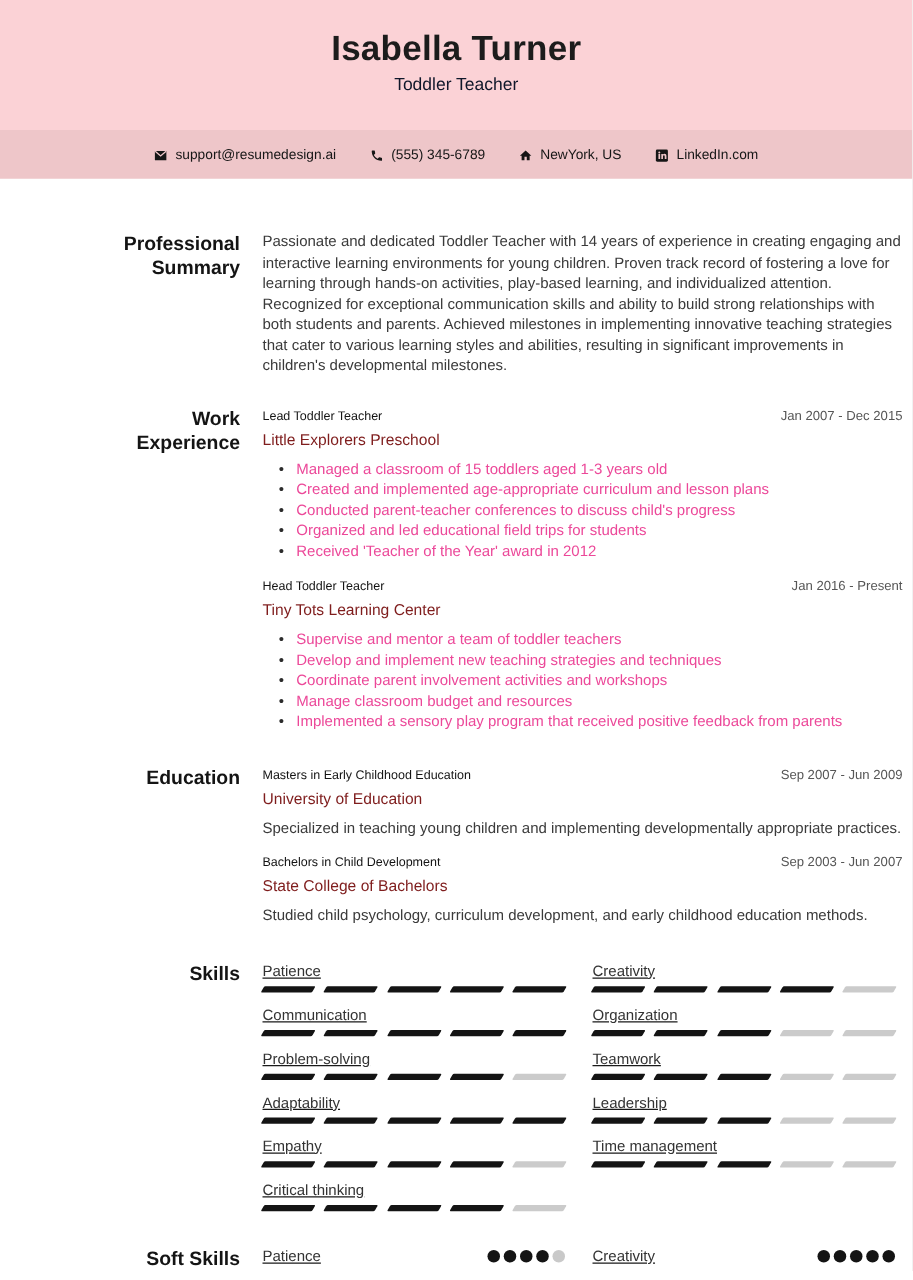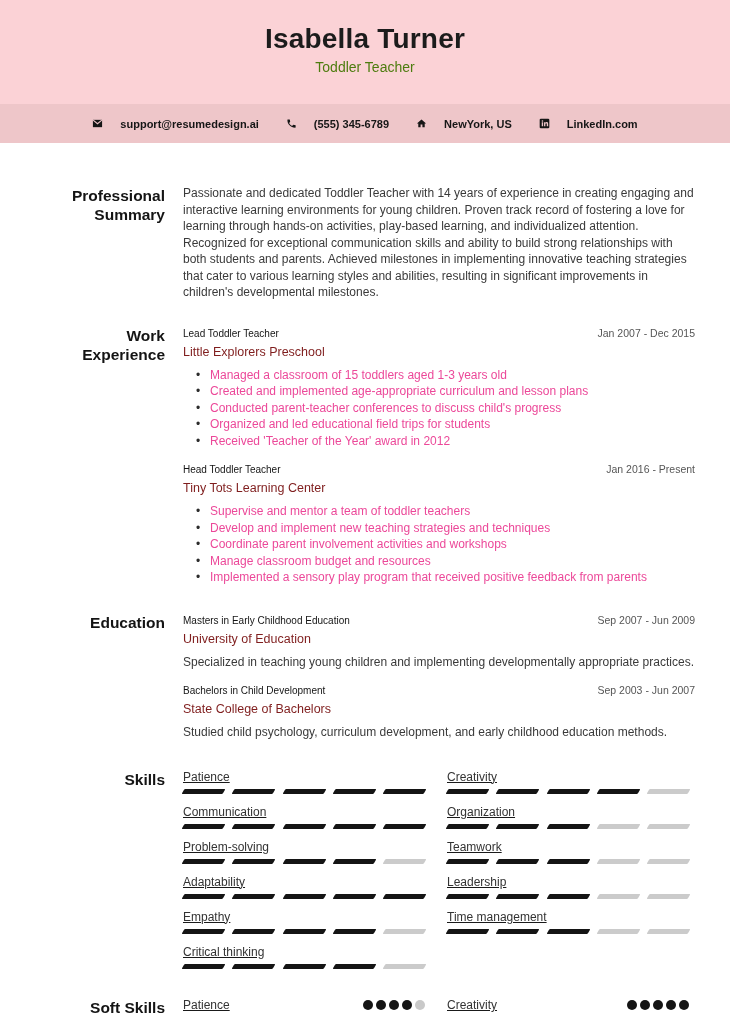--- a/index.html
+++ b/index.html
@@ -5,30 +5,30 @@
   * { margin:0; padding:0; box-sizing:border-box; }
   html,body { background:#e8e8e8; }
   body { font-family:"Liberation Sans","DejaVu Sans",sans-serif; }
   .page {
     position:relative; width:730px; height:1024px; margin:0 auto;
     background:#ffffff; overflow:hidden; color:#1a1a1a;
   }
   
   .hdr { background:#fbd2d6; height:104px; text-align:center; padding-top:22px; }
   .hdr-name { font-size:28px; font-weight:700; color:#1c1c1c; line-height:34px; letter-spacing:.2px; }
-  .hdr-title { font-size:14px; color:#4d7c0f; margin-top:3px; }
+  .hdr-title { font-size:14px; color:#0f172a; margin-top:3px; }
   .contactbar {
     background:#eec6c9; height:39px; display:flex; align-items:center;
     justify-content:center; gap:27px; font-size:11px; color:#161616;
   }
-  .citem { display:flex; align-items:center; gap:17px;font-weight:bold; }
+  .citem { display:flex; align-items:flex-end; gap:6px; }
   .cicon { width:11px; height:11px; display:inline-block; flex:0 0 auto; }
   .cicon svg { width:11px; height:11px; display:block; fill:#161616; }
   
-  .main { padding:42px 35px 0 57px; }
+  .main { padding:42px 35px 0 84px; }
   .section { display:grid; grid-template-columns:108px 512px; column-gap:18px; }
   .sec-h { font-size:15.5px; font-weight:700; color:#141414; text-align:right; line-height:19px; padding-top:1px; }
   .sec-summary { margin-bottom:24px; }
   .sec-work { margin-bottom:26px; }
   .sec-edu { margin-bottom:28px; }
   .sec-skills { margin-bottom:18px; }
   .body-txt { font-size:12px; line-height:16.5px; color:#3a3a3a; }
   
   .entry + .entry { margin-top:12px; }
   .e-head { display:flex; justify-content:space-between; align-items:baseline; }

